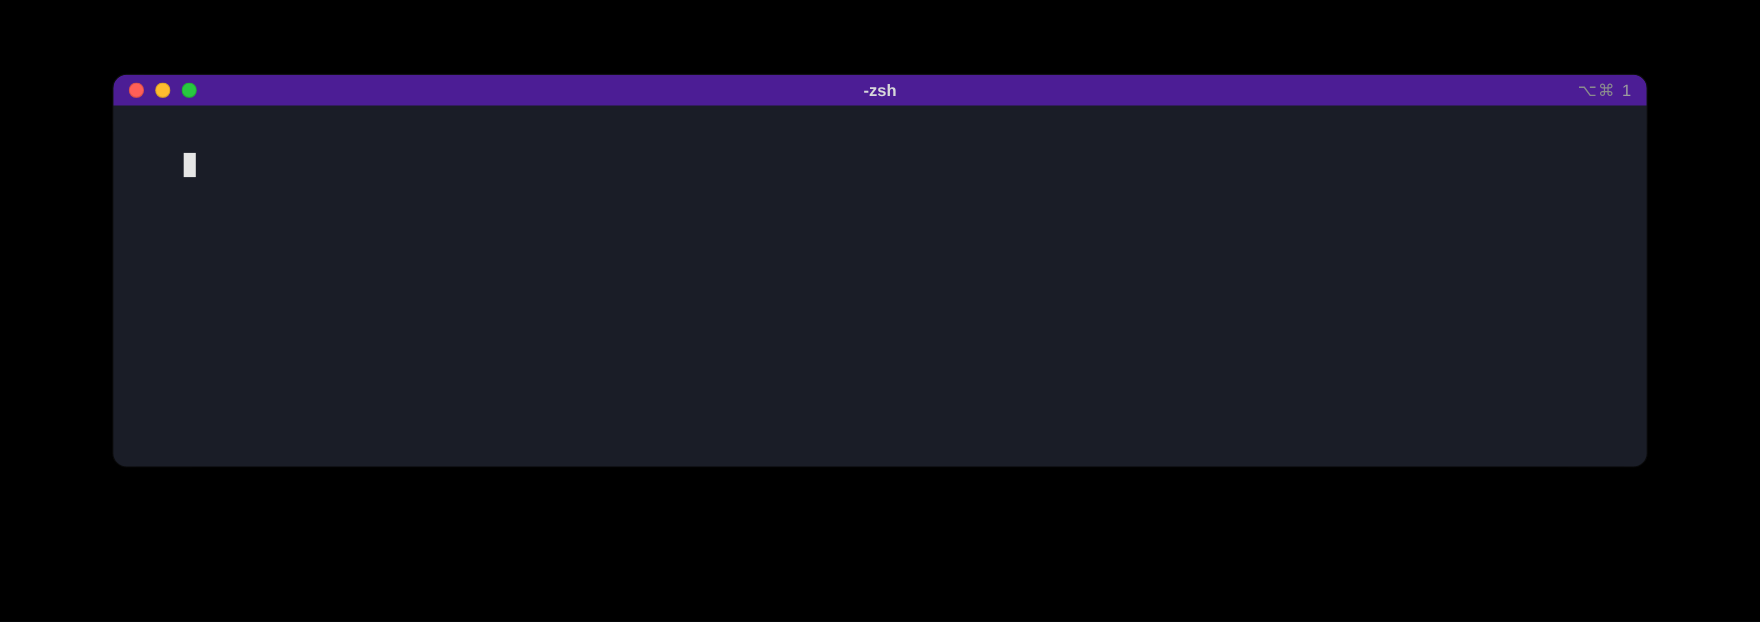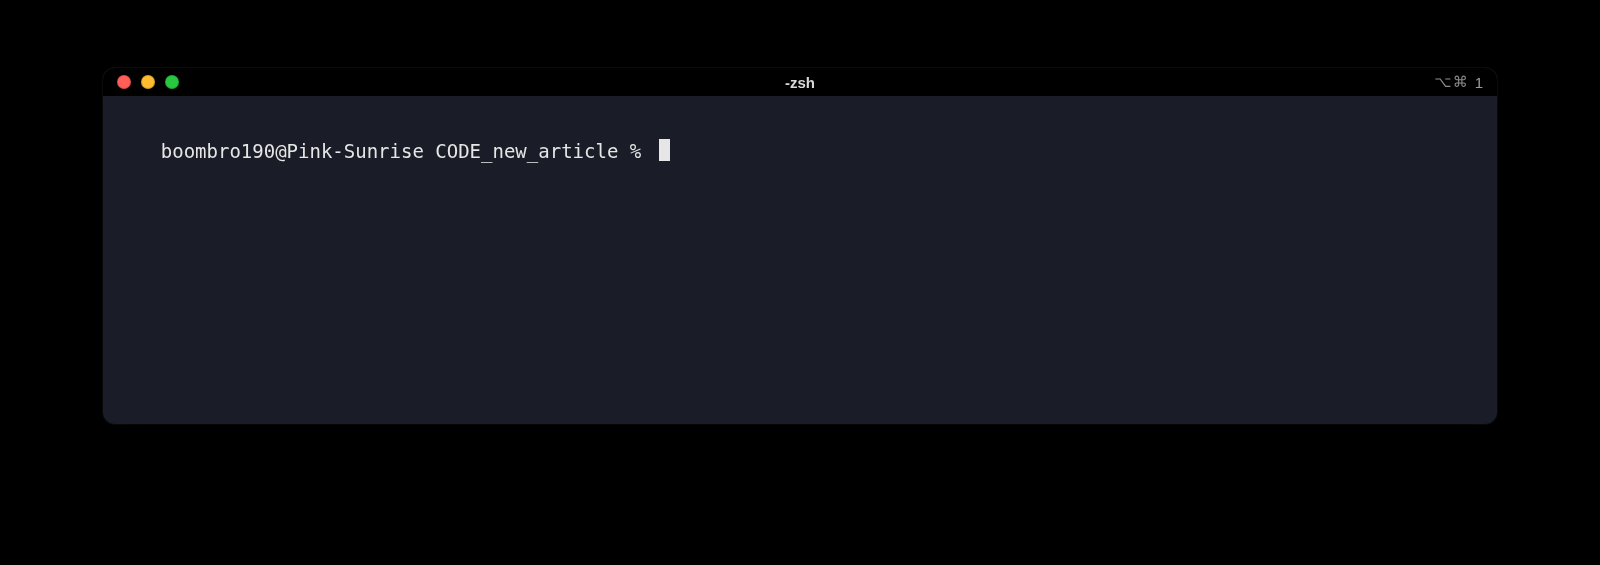--- a/index.html
+++ b/index.html
@@ -12,21 +12,21 @@
     background: #1a1d27;
     border-radius: 12px;
     box-shadow: 0 30px 60px rgba(0,0,0,0.6), 0 0 0 1px rgba(255,255,255,0.05);
     display: flex;
     flex-direction: column;
     overflow: hidden;
   }
 
   .titlebar {
     height: 28px;
-    background: #000000;
+    background: #4c1d95;
     display: flex;
     align-items: center;
     padding: 0 14px;
     position: relative;
     border-top-left-radius: 12px;
     border-top-right-radius: 12px;
   }
 
   .traffic-lights { display: flex; gap: 10px; }
   .tl { width: 14px; height: 14px; border-radius: 50%; }
@@ -89,16 +89,16 @@
       <div class="tl green"></div>
     </div>
     <div class="title">-zsh</div>
     <div class="titlebar-right">
       <span class="glyph">⌥⌘</span>
         <span class="num">1</span>
     </div>
   </div>
 
   <div class="term-body">
-    <span class="prompt-line"><span class="prompt">boombro190@Pink-Sunrise CODE_new_article % </span><span class="cursor"></span></span>
+    <span class="prompt-line"><span class="cursor"></span></span>
   </div>
 
 </div>
 
 </body></html>

